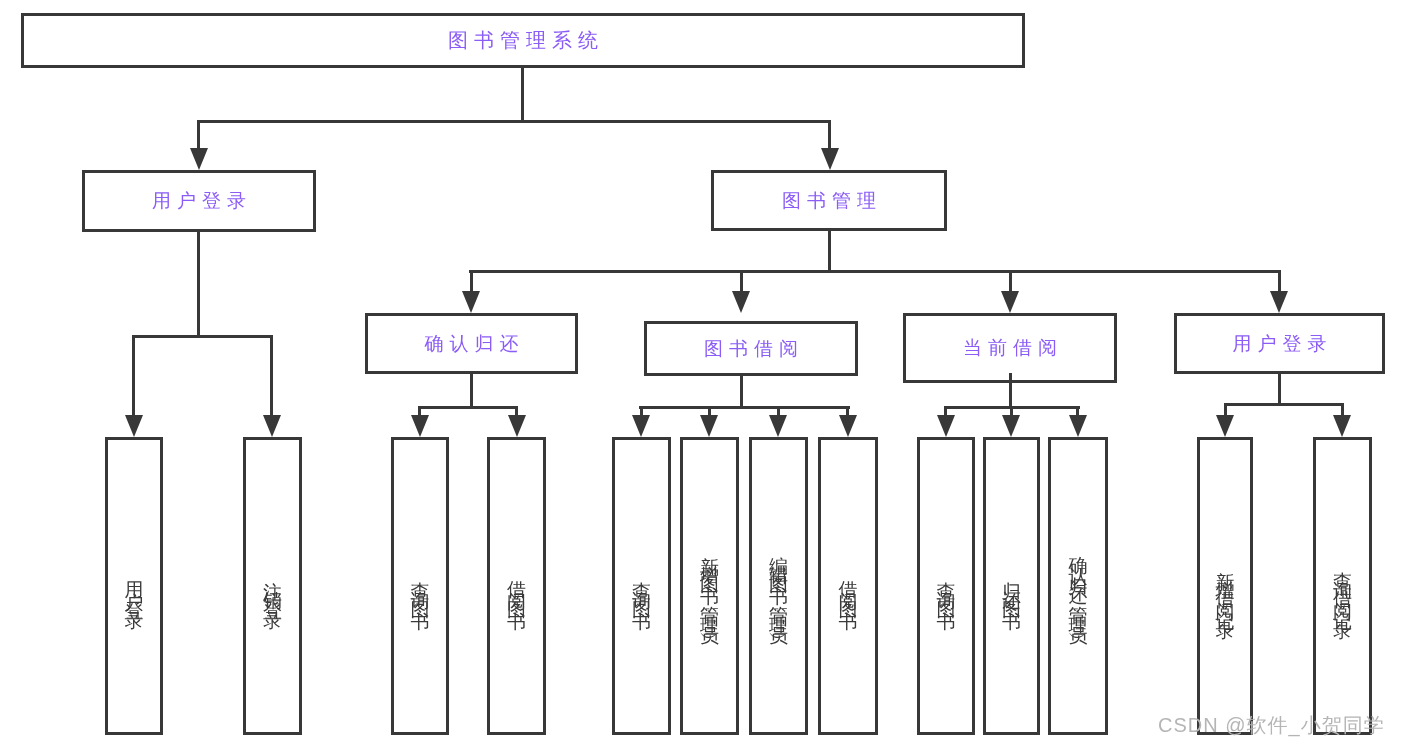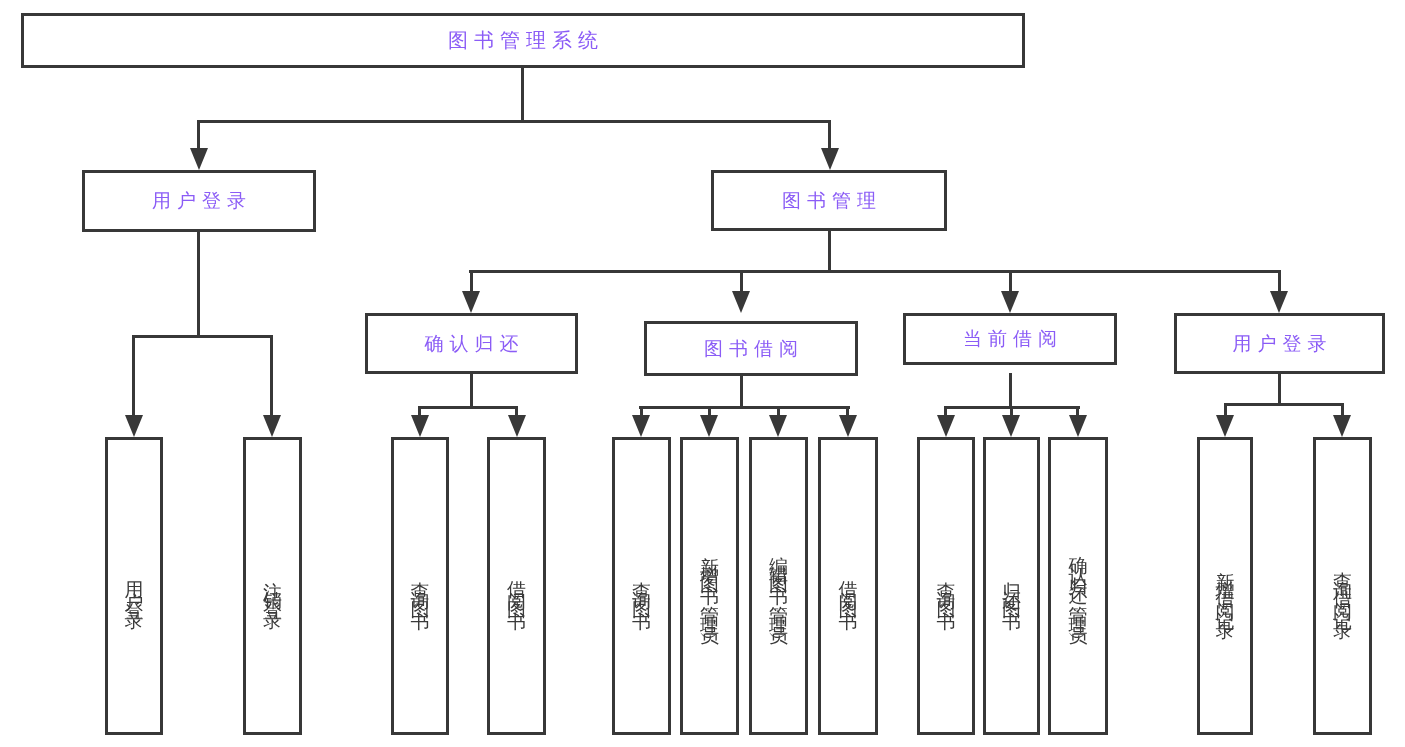--- a/index.html
+++ b/index.html
@@ -29,21 +29,21 @@
   #watermark{
     position:absolute;left:1158px;top:712px;font-size:20px;letter-spacing:1px;
     color:#b5b5b5;z-index:5;white-space:nowrap;
   }
   
   #b-root{left:21px;top:13px;width:1004px;height:55px;}
   #b-login{left:82px;top:170px;width:234px;height:62px;}
   #b-mgmt{left:711px;top:170px;width:236px;height:61px;}
   #b-rec{left:365px;top:313px;width:213px;height:61px;}
   #b-borrow{left:644px;top:313px;width:214px;height:55px;margin-top:8px;}
-  #b-current{left:903px;top:313px;width:214px;height:52px;}
+  #b-current{left:903px;top:313px;width:214px;height:70px;}
   #b-record{left:1174px;top:313px;width:211px;height:61px;}
   #b-user{left:105px;width:58px;}
   #b-logout{left:243px;width:59px;}
   #b-rq{left:391px;width:58px;}
   #b-rb{left:487px;width:59px;}
   #b-bq{left:612px;width:59px;}
   #b-ba{left:680px;width:59px;}
   #b-be{left:749px;width:59px;}
   #b-bb{left:818px;width:60px;}
   #b-cq{left:917px;width:58px;}
@@ -192,14 +192,15 @@
   <div class="vbox" id="b-bq">查询图书</div>
   <div class="vbox" id="b-ba">新增图书（管理员）</div>
   <div class="vbox" id="b-be">编辑图书（管理员）</div>
   <div class="vbox" id="b-bb">借阅图书</div>
   <div class="vbox" id="b-cq">查询图书</div>
   <div class="vbox" id="b-cr">归还图书</div>
   <div class="vbox" id="b-cc">确认归还（管理员）</div>
   <div class="vbox" id="b-ra">新增借阅记录</div>
   <div class="vbox" id="b-rq2">查询借阅记录</div>
 
+  <div id="watermark">CSDN @软件_小贺同学</div>
 
 </div>
 
 </body></html>

